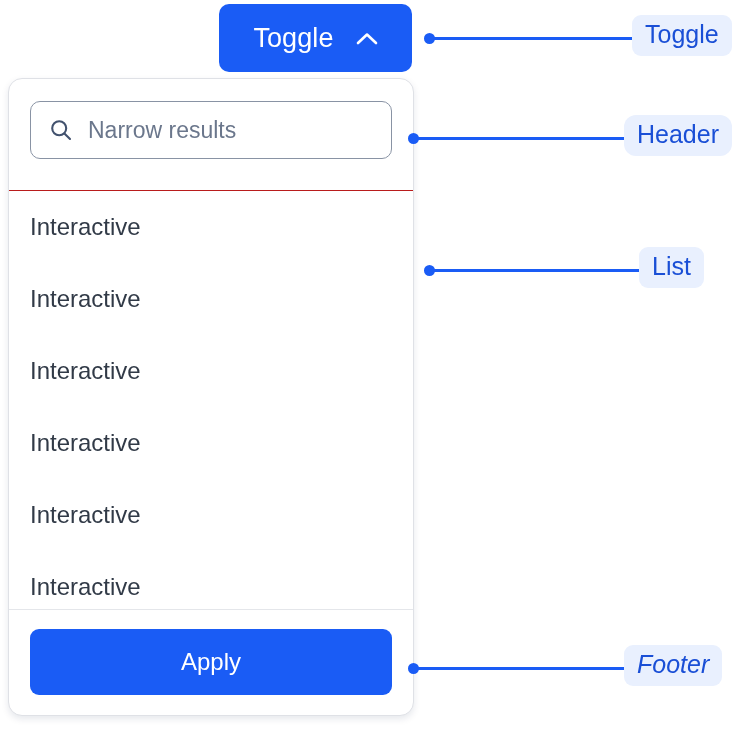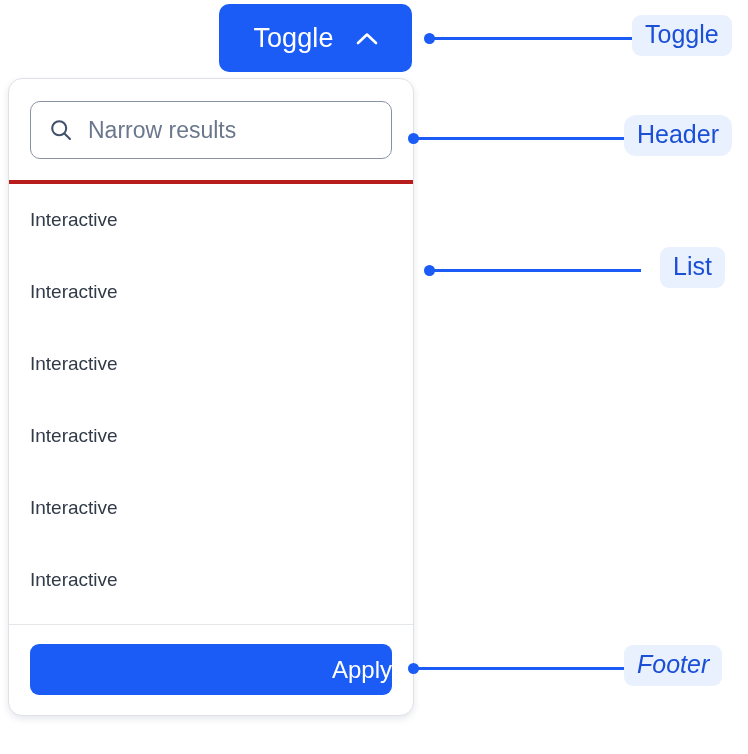--- a/index.html
+++ b/index.html
@@ -58,22 +58,22 @@
     box-sizing: border-box;
     box-shadow: 0 3px 7px rgba(9,30,66,0.10);
     display: flex;
     flex-direction: column;
     overflow: hidden;
   }
 
   
   .panel-header {
     flex: 0 0 auto;
-    padding: 22px 21px 21px 21px;
-    border-bottom: 4px solid #b91c1c;
+    padding: 22px 21px 31px 21px;
+    border-bottom: 1px solid #b91c1c;
     box-sizing: border-box;
   }
   .search-field {
     position: relative;
     height: 58px;
     border: 1px solid #8993a4;
     border-radius: 10px;
     box-sizing: border-box;
     display: flex;
     align-items: center;
@@ -114,45 +114,44 @@
     padding: 0;
     margin: 0;
     list-style: none;
   }
   .list-item {
     height: 72px;
     display: flex;
     align-items: center;
     padding: 0 21px;
     box-sizing: border-box;
-    font-size: 19px;
+    font-size: 24px;
     color: #313a47;
     cursor: pointer;
   }
 
   
   .panel-footer {
     flex: 0 0 auto;
     border-top: 1px solid #e4e6ea;
     padding: 19px 21px 20px 21px;
     box-sizing: border-box;
   }
   .apply-button {
     width: 100%;
-    height: 51px;
+    height: 66px;
     background: #1a5cf5;
     border: none;
     border-radius: 9px;
     color: #ffffff;
     font-family: "Liberation Sans", sans-serif;
     font-size: 24px;
     cursor: pointer;
     padding: 0;
     line-height: 1;
-    text-align: right;
   }
 
   
   .annotation {
     position: absolute;
     display: flex;
     align-items: center;
     height: 0;
   }
   .anno-dot {
@@ -179,21 +178,21 @@
     white-space: nowrap;
   }
 
   .anno-toggle  { left: 424px; top: 38px; }
   .anno-header  { left: 408px; top: 138px; }
   .anno-list    { left: 424px; top: 270px; }
   .anno-footer  { left: 408px; top: 668px; }
 
   .pill-toggle  { left: 632px; top: 15px; }
   .pill-header  { left: 624px; top: 115px; border-radius: 12px; }
-  .pill-list    { left: 639px; top: 247px; margin-left: 21px; }
+  .pill-list    { left: 639px; top: 247px; }
   .pill-footer  { left: 624px; top: 645px; font-style: italic; }
 </style>
 </head>
 <body>
 
 <button class="toggle-button">
   <span class="toggle-label">Toggle</span>
   <span class="chevron-up">
     <svg width="22" height="13" viewBox="0 0 22 13" fill="none" xmlns="http://www.w3.org/2000/svg">
       <path d="M2 11 L11 2.5 L20 11" stroke="#ffffff" stroke-width="2.6" stroke-linecap="round" stroke-linejoin="round"></path>

